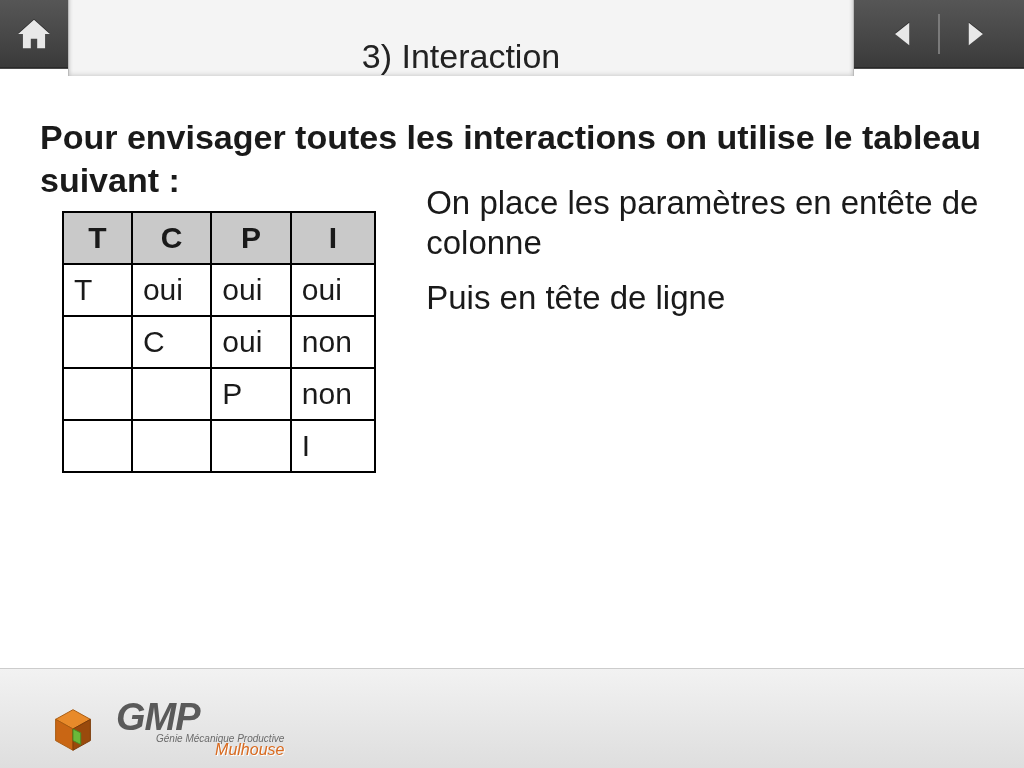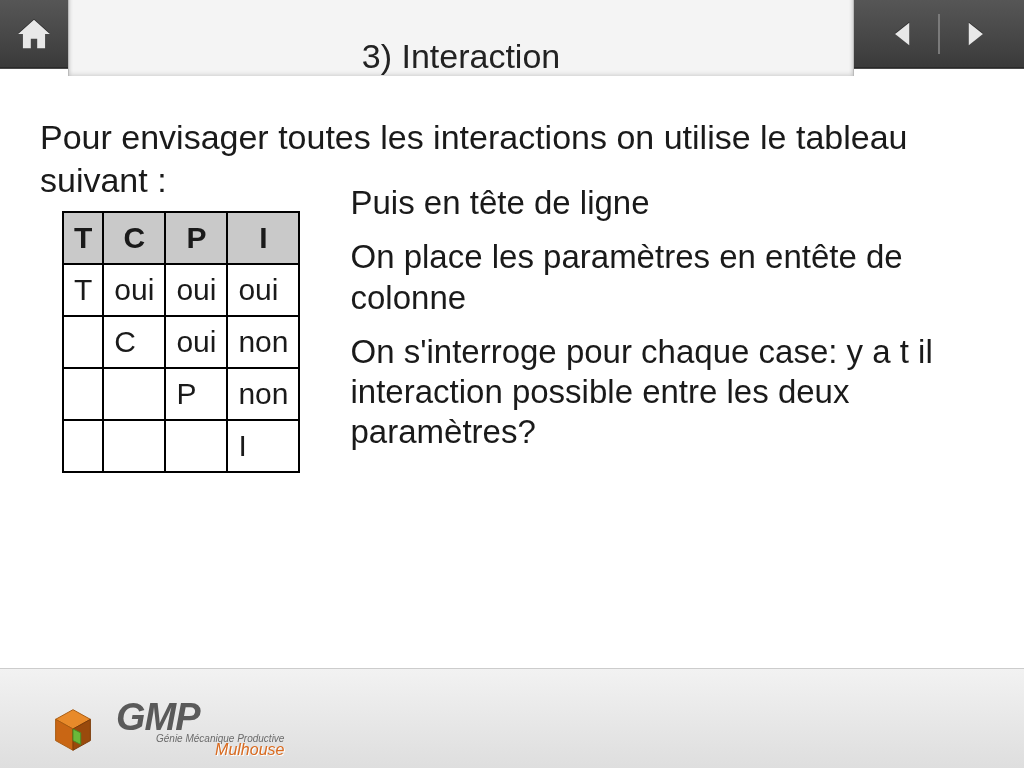--- a/index.html
+++ b/index.html
@@ -34,21 +34,21 @@
   .nav-arrows .divider { width: 2px; height: 40px; background: #7a7a7a; }
   .arrow-btn { width: 46px; height: 46px; display:flex; align-items:center; justify-content:center; cursor:pointer;}
   .arrow-btn svg { width: 34px; height: 34px; fill: #e8e8e8; filter: drop-shadow(0 -1px 0 rgba(0,0,0,.4)); }
 
   
   .content {
     position: absolute; top: 78px; left: 0; right: 0; bottom: 100px;
     padding: 30px 40px 0 40px;
     color: #1a1a1a;
   }
-  .intro { font-size: 34px; line-height: 1.25; margin: 8px 0 4px 0; }
+  .intro { font-size: 34px; line-height: 1.25; margin: 8px 0 4px 0; font-weight: bold; }
   .row { display: flex; gap: 50px; align-items:flex-start; }
 
   table.interaction {
     border-collapse: collapse; margin-top: 6px; margin-left: 22px;
     font-size: 30px;
   }
   table.interaction th, table.interaction td {
     border: 2px solid #000; width: 96px; height: 52px; text-align: left; padding: 4px 10px;
     background: #fff;
   }
@@ -137,23 +137,22 @@
         <tr>
           <td></td>
           <td></td>
           <td></td>
           <td>I</td>
         </tr>
       </tbody>
         </table>
     </div>
     <div class="explain">
+      <p>On place les paramètres en entête de colonne</p>
       <p>Puis en tête de ligne</p>
-      <p>On place les paramètres en entête de colonne</p>
-      <p>On s'interroge pour chaque case: y a t il interaction possible entre les deux paramètres?</p>
     </div>
   </div>
 </div>
 
 <div class="footer">
   <div class="logo">
     <div class="cube">
       <svg viewBox="0 0 60 60">
         <polygon points="12,20 30,10 48,20 30,30" fill="#e88a2a" stroke="#a85a10"></polygon>
         <polygon points="12,20 30,30 30,52 12,42" fill="#c96614" stroke="#a85a10"></polygon>

